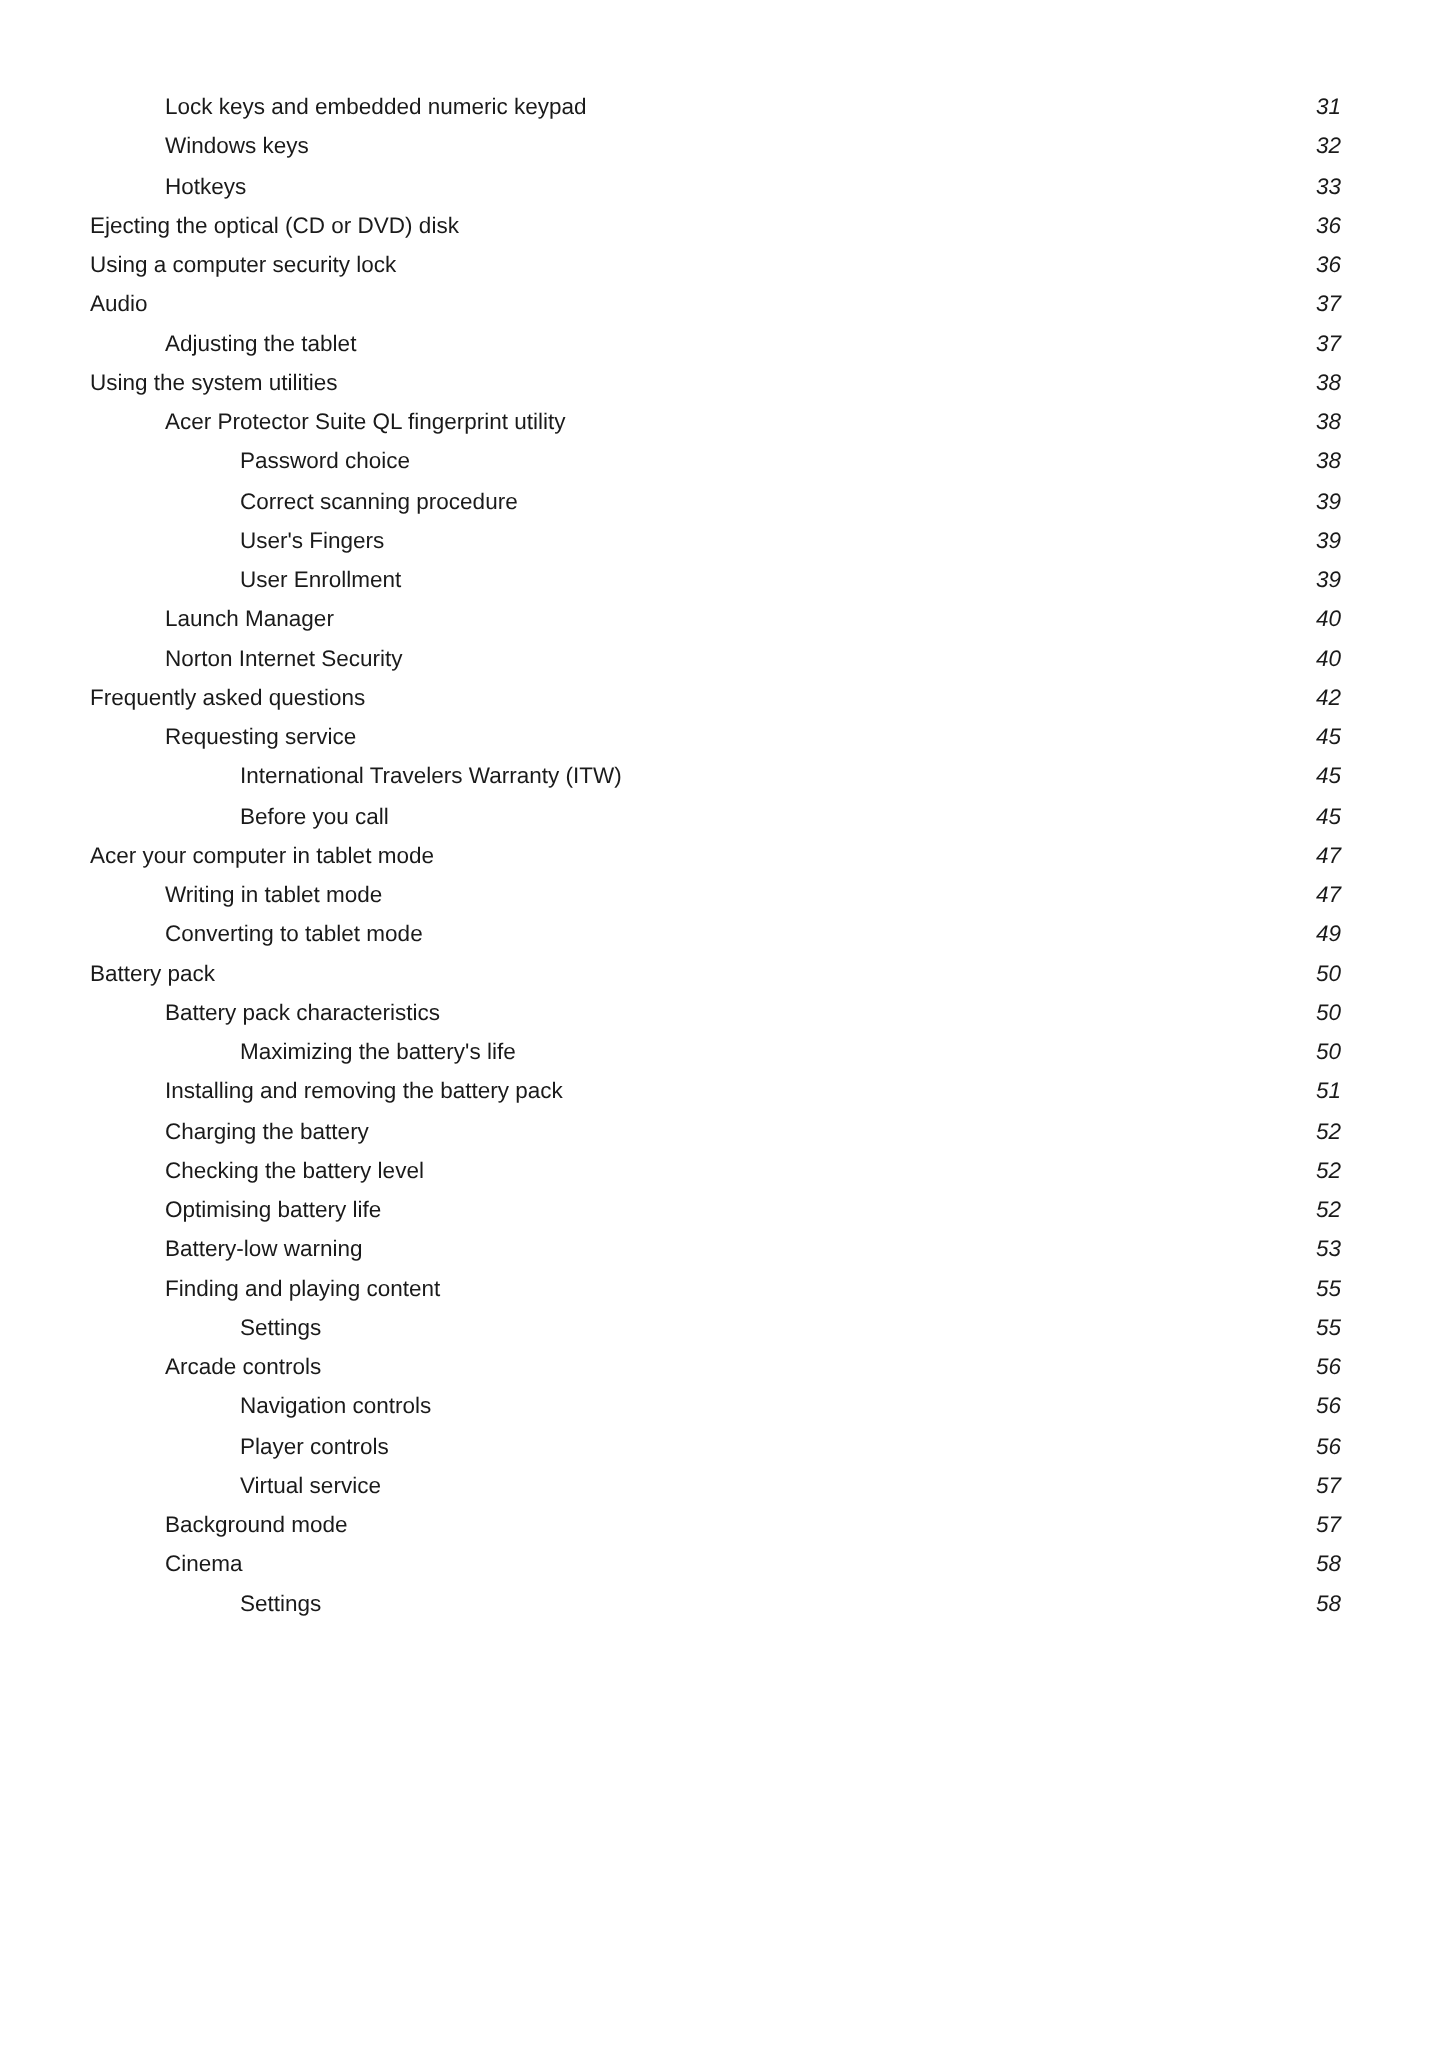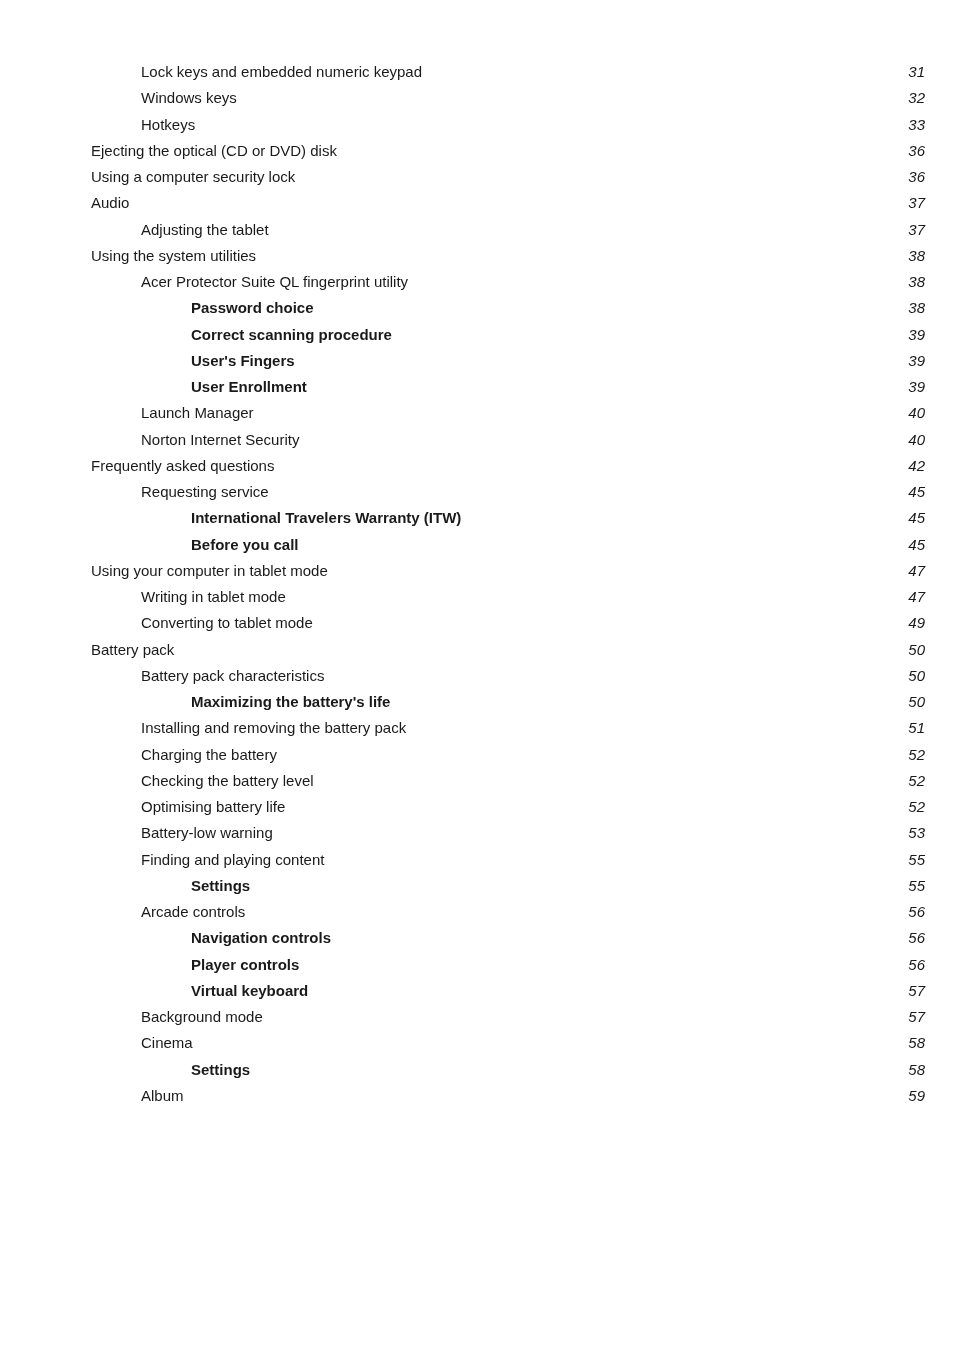--- a/index.html
+++ b/index.html
@@ -14,21 +14,20 @@
       font-size: 15px;
       color: #1a1a1a;
       width: 954px;
       min-height: 1369px;
       padding: 40px 60px;
     }
 
     .toc-container {
       width: 100%;
       padding-top: 20px;
-      margin-left: 31px;
     }
 
     .toc-entry {
       display: flex;
       justify-content: space-between;
       align-items: baseline;
       margin-bottom: 3px;
       line-height: 1.55;
     }
 
@@ -40,21 +39,21 @@
     .toc-page {
       min-width: 30px;
       text-align: right;
       flex-shrink: 0;
       font-style: italic;
     }
 
     
     .indent-0 { padding-left: 0px; }
     .indent-1 { padding-left: 50px; }
-    .indent-2 { padding-left: 100px; font-weight: bold; }
+    .indent-2 { padding-left: 100px; }
   </style>
 </head>
 <body>
 
 <div class="toc-container">
 <div class="toc-entry">
       <span class="toc-title indent-1">Lock keys and embedded numeric keypad</span>
       <span class="toc-page">31</span>
     </div>
     <div class="toc-entry">
@@ -123,21 +122,21 @@
     </div>
     <div class="toc-entry">
       <span class="toc-title indent-2">International Travelers Warranty (ITW)</span>
       <span class="toc-page">45</span>
     </div>
     <div class="toc-entry">
       <span class="toc-title indent-2">Before you call</span>
       <span class="toc-page">45</span>
     </div>
     <div class="toc-entry">
-      <span class="toc-title indent-0">Using your computer in tablet mode</span>
+      <span class="toc-title indent-0">Acer your computer in tablet mode</span>
       <span class="toc-page">47</span>
     </div>
     <div class="toc-entry">
       <span class="toc-title indent-1">Writing in tablet mode</span>
       <span class="toc-page">47</span>
     </div>
     <div class="toc-entry">
       <span class="toc-title indent-1">Converting to tablet mode</span>
       <span class="toc-page">49</span>
     </div>
@@ -187,32 +186,28 @@
     </div>
     <div class="toc-entry">
       <span class="toc-title indent-2">Navigation controls</span>
       <span class="toc-page">56</span>
     </div>
     <div class="toc-entry">
       <span class="toc-title indent-2">Player controls</span>
       <span class="toc-page">56</span>
     </div>
     <div class="toc-entry">
-      <span class="toc-title indent-2">Virtual keyboard</span>
+      <span class="toc-title indent-2">Virtual service</span>
       <span class="toc-page">57</span>
     </div>
     <div class="toc-entry">
       <span class="toc-title indent-1">Background mode</span>
       <span class="toc-page">57</span>
     </div>
     <div class="toc-entry">
       <span class="toc-title indent-1">Cinema</span>
       <span class="toc-page">58</span>
     </div>
     <div class="toc-entry">
       <span class="toc-title indent-2">Settings</span>
       <span class="toc-page">58</span>
     </div>
-    <div class="toc-entry">
-      <span class="toc-title indent-1">Album</span>
-      <span class="toc-page">59</span>
-    </div>
   </div>
 
 </body></html>

